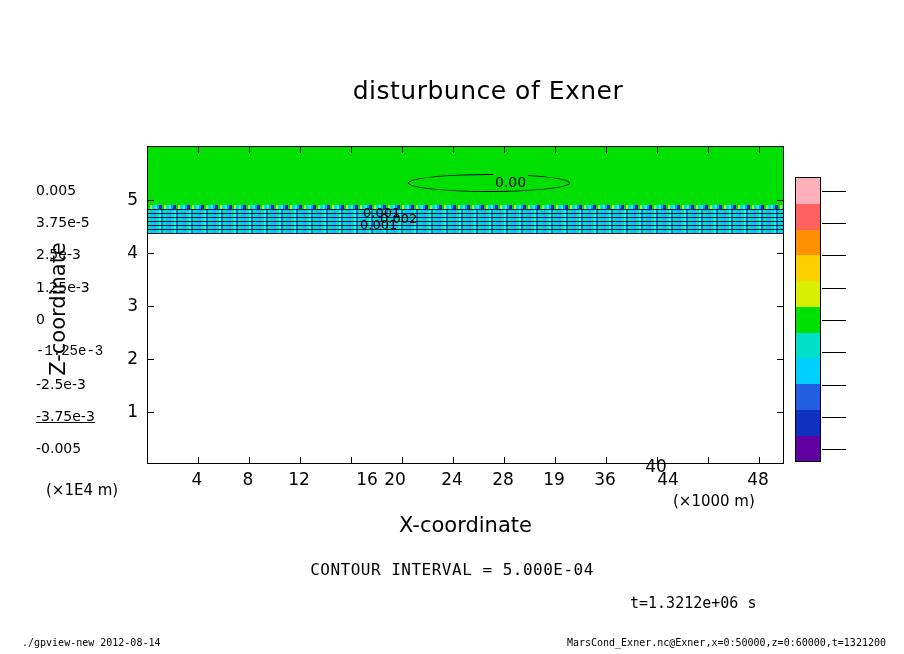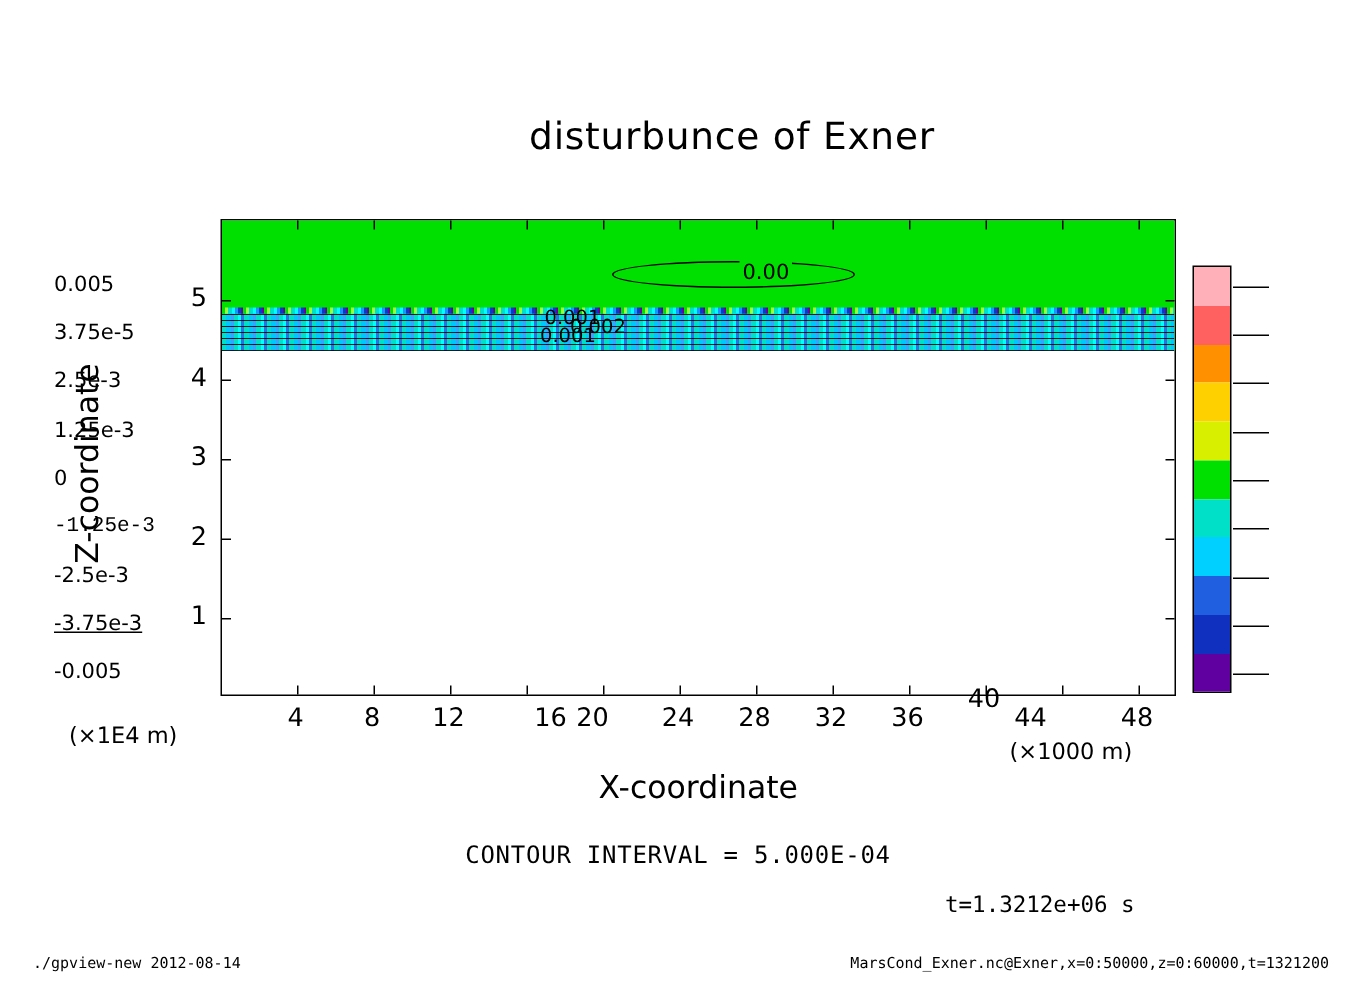--- a/index.html
+++ b/index.html
@@ -169,24 +169,24 @@
     <div class="ytick right" style="top:53px;"></div>
 </div>
 
 <div class="abs xlab" style="left:197px;top:469px;">4</div>
 <div class="abs xlab" style="left:248px;top:469px;">8</div>
 <div class="abs xlab" style="left:299px;top:469px;">12</div>
 <div class="abs xlab" style="left:350px;top:469px;margin-left:17px;">16</div>
 <div class="abs xlab" style="left:395px;top:469px;">20</div>
 <div class="abs xlab" style="left:452px;top:469px;">24</div>
 <div class="abs xlab" style="left:503px;top:469px;">28</div>
-<div class="abs xlab" style="left:554px;top:469px;">32</div>
+<div class="abs xlab" style="left:554px;top:469px;">19</div>
 <div class="abs xlab" style="left:605px;top:469px;">36</div>
 <div class="abs xlab" style="left:656px;top:456px;">40</div>
-<div class="abs xlab" style="left:687px;top:469px;">44</div>
+<div class="abs xlab" style="left:668px;top:469px;">44</div>
 <div class="abs xlab" style="left:758px;top:469px;">48</div>
 
 <div class="abs ylab" style="left:108px;top:411px;width:30px;">1</div>
 <div class="abs ylab" style="left:108px;top:358px;width:30px;">2</div>
 <div class="abs ylab" style="left:108px;top:305px;width:30px;">3</div>
 <div class="abs ylab" style="left:108px;top:252px;width:30px;">4</div>
 <div class="abs ylab" style="left:108px;top:199px;width:30px;">5</div>
 
 <div class="abs" id="xaxis-title">X-coordinate</div>
 <div class="abs" id="yaxis-title">Z-coordinate</div>

